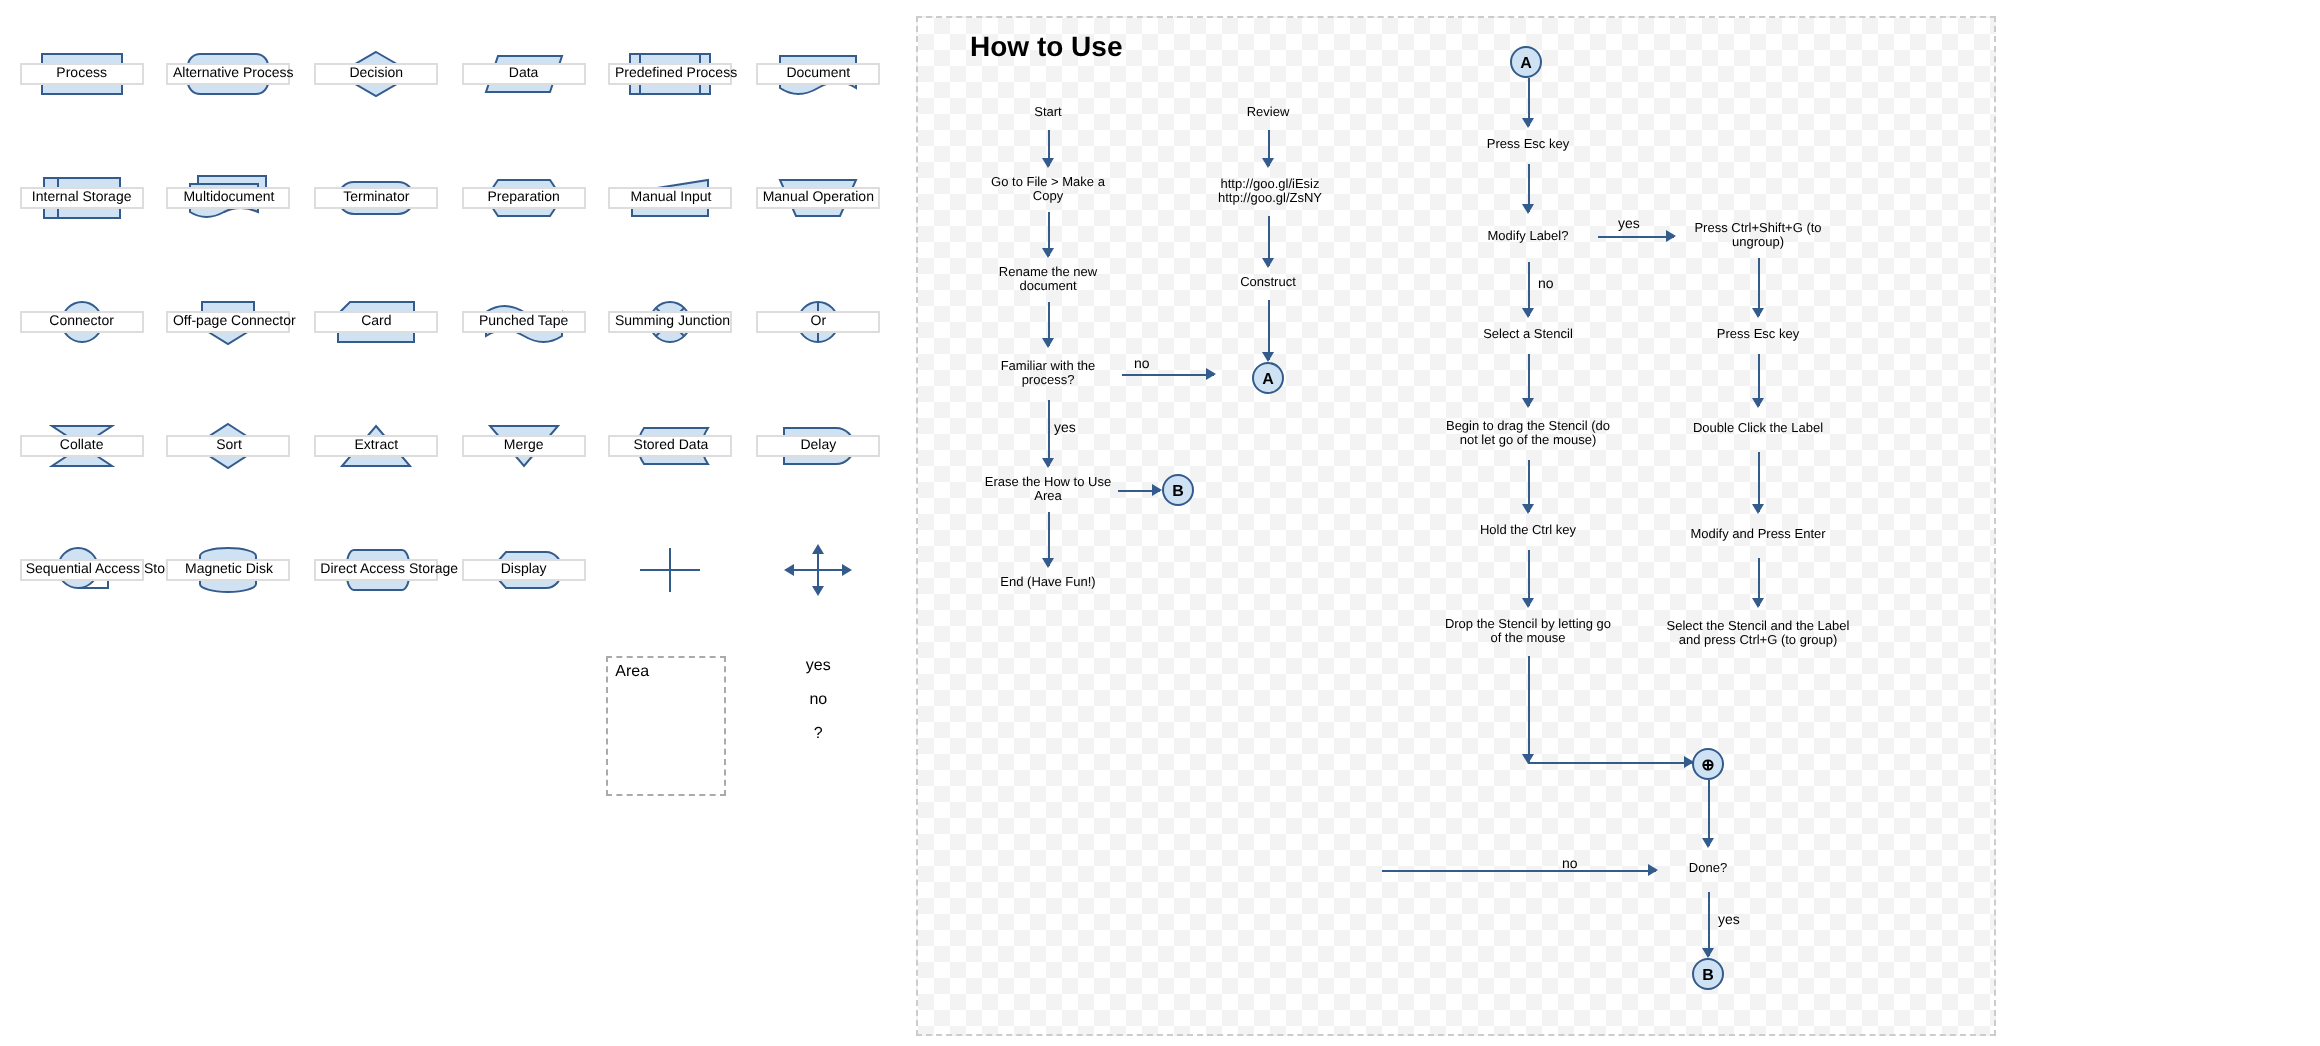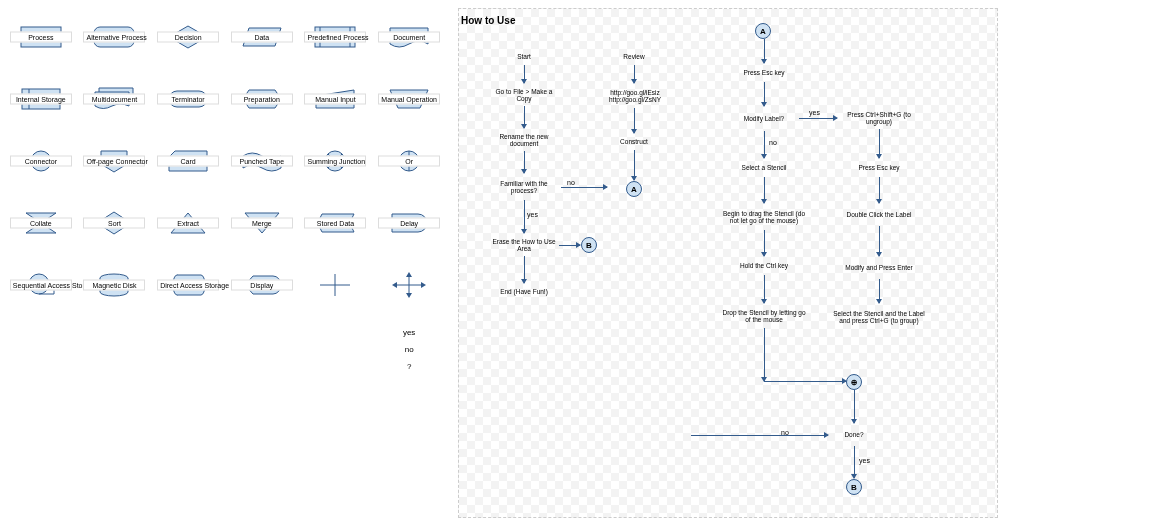--- a/index.html
+++ b/index.html
@@ -6,21 +6,21 @@
 body{font-family:Arial,sans-serif;font-size:8px;background:#fff;display:flex;height:523px;width:1160px;overflow:hidden}
 .palette{width:450px;padding:8px;display:grid;grid-template-columns:repeat(6,1fr);gap:4px 8px;align-content:start}
 .stencil{display:flex;flex-direction:column;align-items:center;justify-content:center;height:58px;position:relative}
 .stencil-shape{width:42px;height:26px;display:flex;align-items:center;justify-content:center}
 .stencil-label{font-size:7px;text-align:center;background:#fff;padding:1px 2px;position:absolute;top:50%;left:50%;transform:translate(-50%,-50%);white-space:nowrap;border:0.5px solid #ddd;width:62px}
 .legend-box{grid-column:5;grid-row:6/span 2;border:1px dashed #aaa;height:70px;width:60px;position:relative;margin-top:10px}
 .legend-box .legend-title{position:absolute;top:2px;left:4px;font-size:8px}
 .legend-labels{grid-column:6;grid-row:6/span 2;display:flex;flex-direction:column;gap:8px;font-size:8px;align-items:center;margin-top:10px}
 .canvas-wrap{flex:1;background:#fff;position:relative;padding:8px}
 .canvas{position:relative;width:540px;height:510px;border:1px dashed #ccc;background-image:linear-gradient(45deg,#f3f3f3 25%,transparent 25%),linear-gradient(-45deg,#f3f3f3 25%,transparent 25%),linear-gradient(45deg,transparent 75%,#f3f3f3 75%),linear-gradient(-45deg,transparent 75%,#f3f3f3 75%);background-size:16px 16px;background-position:0 0,0 8px,8px -8px,-8px 0}
-.canvas-title{position:absolute;top:6px;left:2px;font-size:10px;font-weight:bold}
+.canvas-title{position:absolute;top:6px;left:26px;font-size:14px;font-weight:bold}
 .node{position:absolute;font-size:6.5px;text-align:center;display:flex;align-items:center;justify-content:center;line-height:1.1;padding:2px}
 .node svg{position:absolute;inset:0;width:100%;height:100%;z-index:-1}
 .fc-fill{fill:#cfe2f3;stroke:#335b8c;stroke-width:1}
 .fc-stroke{fill:none;stroke:#335b8c;stroke-width:1}
 .arrow{position:absolute;background:#335b8c}
 .arrow.v{width:1px}
 .arrow.h{height:1px}
 .arrow.v::after{content:"";position:absolute;bottom:-1px;left:-3px;border-left:3.5px solid transparent;border-right:3.5px solid transparent;border-top:5px solid #335b8c}
 .arrow.h.right::after{content:"";position:absolute;right:-1px;top:-3px;border-top:3.5px solid transparent;border-bottom:3.5px solid transparent;border-left:5px solid #335b8c}
 .edge-label{position:absolute;font-size:7px;background:transparent}
@@ -279,20 +279,23 @@
       <div class="stencil-shape">
         <svg viewBox="0 0 42 26">
           <line x1="21" y1="2" x2="21" y2="24" class="fc-stroke" marker-end=""></line>
           <line x1="6" y1="13" x2="36" y2="13" class="fc-stroke"></line>
           <polygon points="21,0 18,5 24,5" fill="#335b8c"></polygon>
           <polygon points="21,26 18,21 24,21" fill="#335b8c"></polygon>
           <polygon points="4,13 9,10 9,16" fill="#335b8c"></polygon>
           <polygon points="38,13 33,10 33,16" fill="#335b8c"></polygon>
         </svg>
       </div>
+    </div>
+    <div class="legend-box">
+      <div class="legend-title">Area</div>
     </div>
     <div class="legend-labels">
       <span>yes</span>
       <span>no</span>
       <span>?</span>
     </div>
   </div>
 
 <div class="canvas-wrap">
   <div class="canvas" id="canvas">

